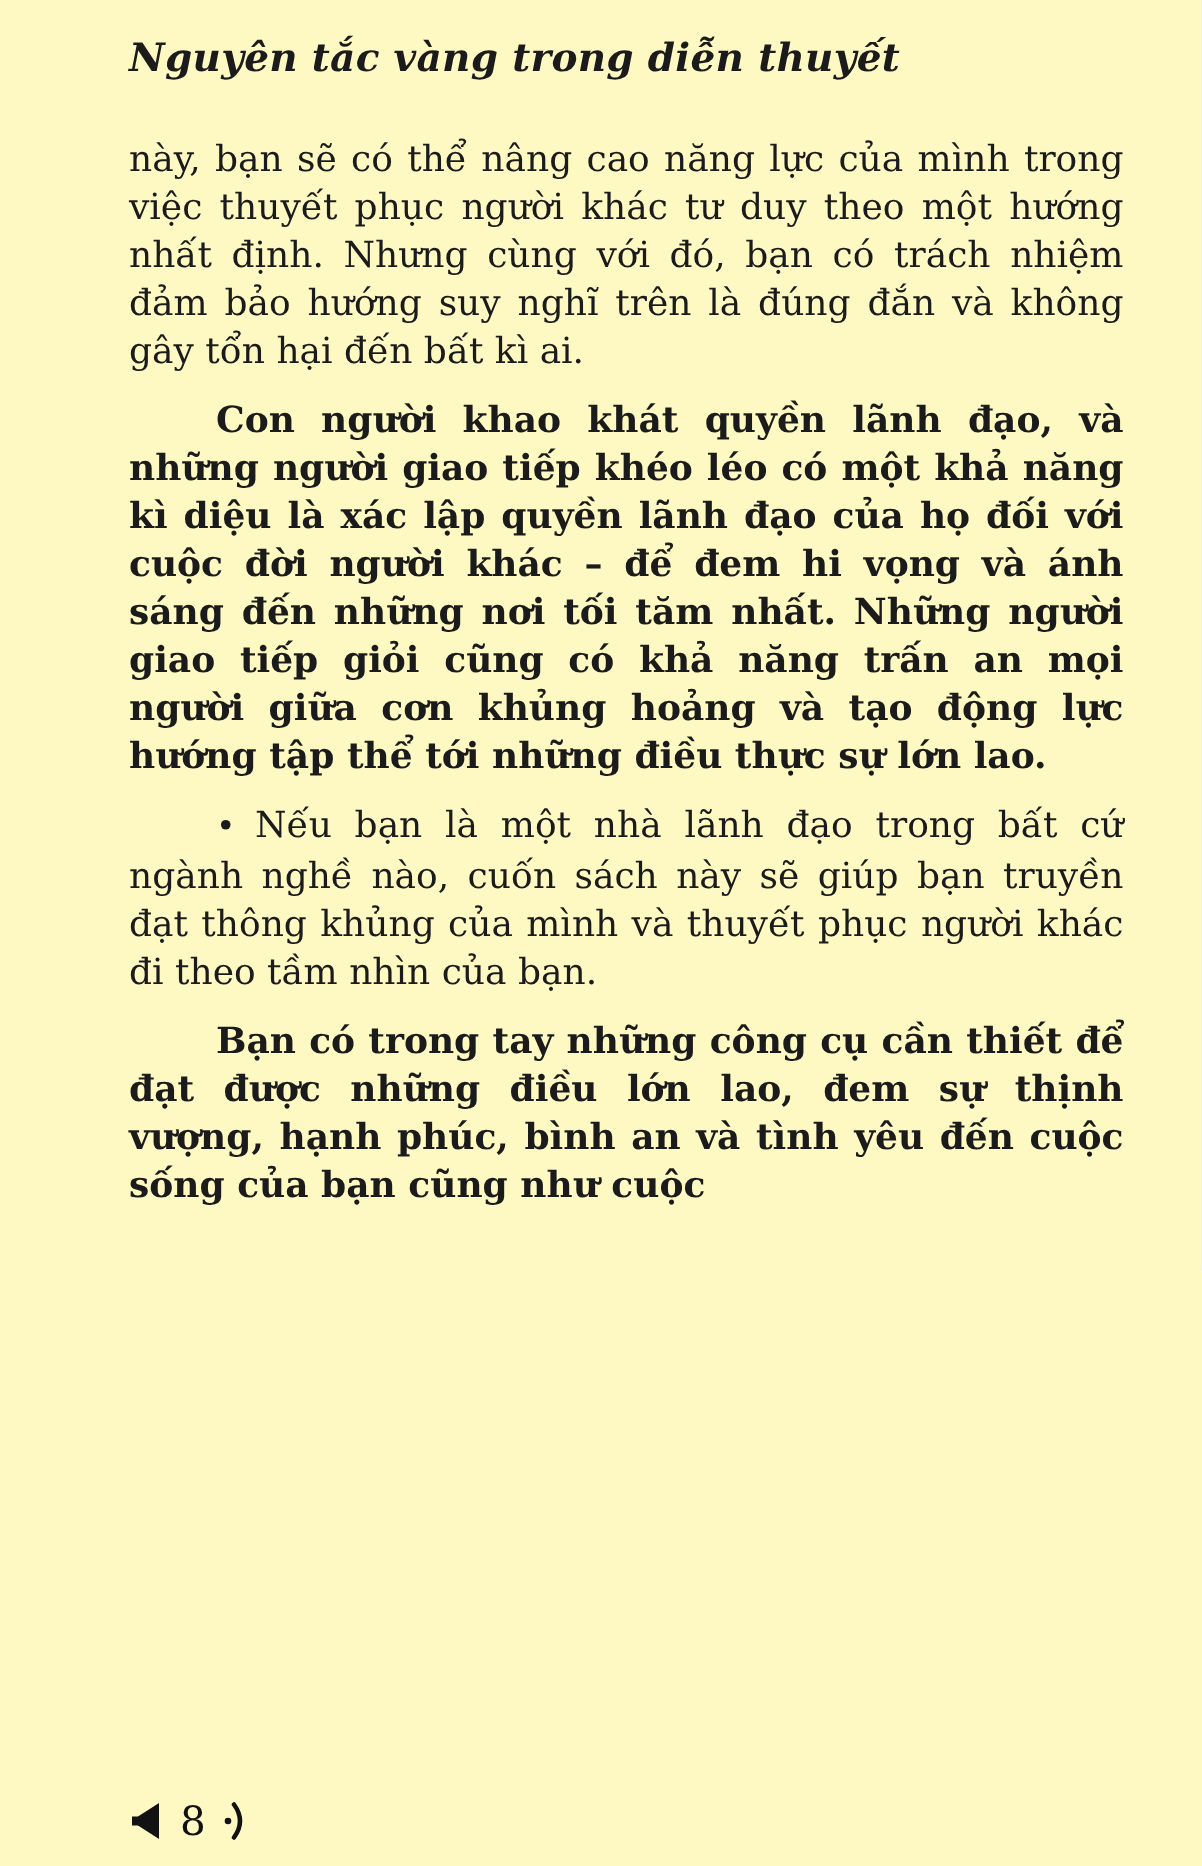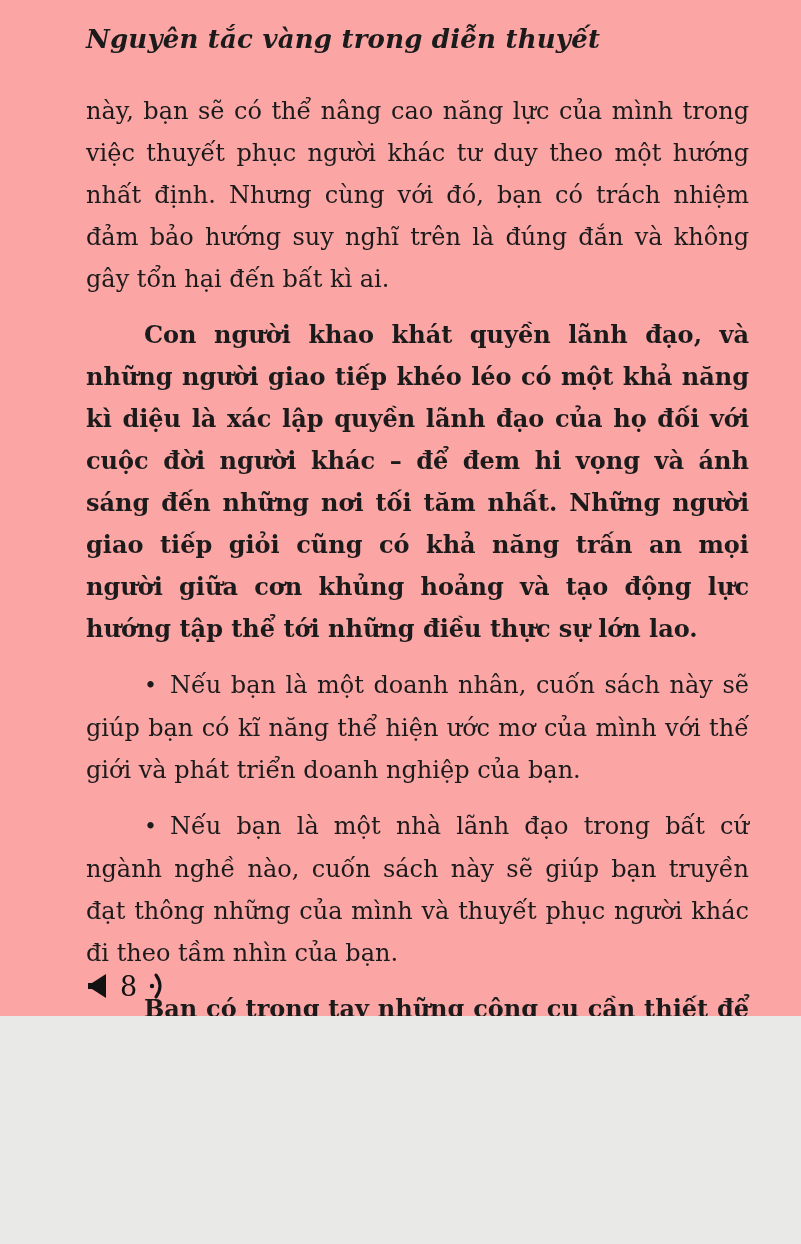--- a/index.html
+++ b/index.html
@@ -3,39 +3,39 @@
 <meta charset="utf-8">
 <style>
   html, body {
     margin: 0;
     padding: 0;
     background: #e9e9e7;
   }
   .page {
     position: relative;
     width: 801px;
-    height: 1016px;
+    height: 1244px;
     margin: 0 auto;
-    background: #fca5a5;
+    background: #fef9c3;
     color: #1b1b1b;
     box-sizing: border-box;
     padding: 24px 52px 0 86px;
     font-family: "DejaVu Serif", "Liberation Serif", serif;
     overflow: hidden;
   }
   .header-title {
     font-size: 26px;
     font-weight: bold;
     font-style: italic;
     margin: 0 0 36px 0;
     letter-spacing: 0.2px;
   }
   .body-text p {
     font-size: 24px;
-    line-height: 42px;
+    line-height: 32px;
     text-align: justify;
     margin: 0 0 14px 0;
   }
   .p-first { text-indent: 0; }
   .p-indent { text-indent: 58px; font-weight: bold; }
   .p-bullet { text-indent: 58px; }
   .bullet-marker {
     display: inline-block;
     width: 26px;
     text-indent: 0;
@@ -68,23 +68,22 @@
 
   <h1 class="header-title">Nguyên tắc vàng trong diễn thuyết</h1>
 
   <div class="body-text">
 
     <p class="p-first">này, bạn sẽ có thể nâng cao năng lực của mình trong việc thuyết phục người khác tư duy theo một hướng nhất định. Nhưng cùng với đó, bạn có trách nhiệm đảm bảo hướng suy nghĩ trên là đúng đắn và không gây tổn hại đến bất kì ai.</p>
 
     <p class="p-indent">Con người khao khát quyền lãnh đạo, và những người giao tiếp khéo léo có một khả năng kì diệu là xác lập quyền lãnh đạo của họ đối với cuộc đời người khác – để đem hi vọng và ánh sáng đến những nơi tối tăm nhất. Những người giao tiếp giỏi cũng có khả năng trấn an mọi người giữa cơn khủng hoảng và tạo động lực hướng tập thể tới những điều thực sự lớn lao.</p>
 
 
-    <p class="p-bullet"><span class="bullet-marker">•</span><span>Nếu bạn là một doanh nhân, cuốn sách này sẽ giúp bạn có kĩ năng thể hiện ước mơ của mình với thế giới và phát triển doanh nghiệp của bạn.</span></p>
 
-    <p class="p-bullet"><span class="bullet-marker">•</span><span>Nếu bạn là một nhà lãnh đạo trong bất cứ ngành nghề nào, cuốn sách này sẽ giúp bạn truyền đạt thông những của mình và thuyết phục người khác đi theo tầm nhìn của bạn.</span></p>
+    <p class="p-bullet"><span class="bullet-marker">•</span><span>Nếu bạn là một nhà lãnh đạo trong bất cứ ngành nghề nào, cuốn sách này sẽ giúp bạn truyền đạt thông khủng của mình và thuyết phục người khác đi theo tầm nhìn của bạn.</span></p>
 
     <p class="p-indent">Bạn có trong tay những công cụ cần thiết để đạt được những điều lớn lao, đem sự thịnh vượng, hạnh phúc, bình an và tình yêu đến cuộc sống của bạn cũng như cuộc</p>
 
   </div>
 
   <div class="footer">
 
     <span class="icon-wrap">
       <svg width="22" height="26" viewBox="0 0 22 26">
         <path d="M20 1 L20 25 L6 16 L6 10 Z" fill="#121212"></path>

